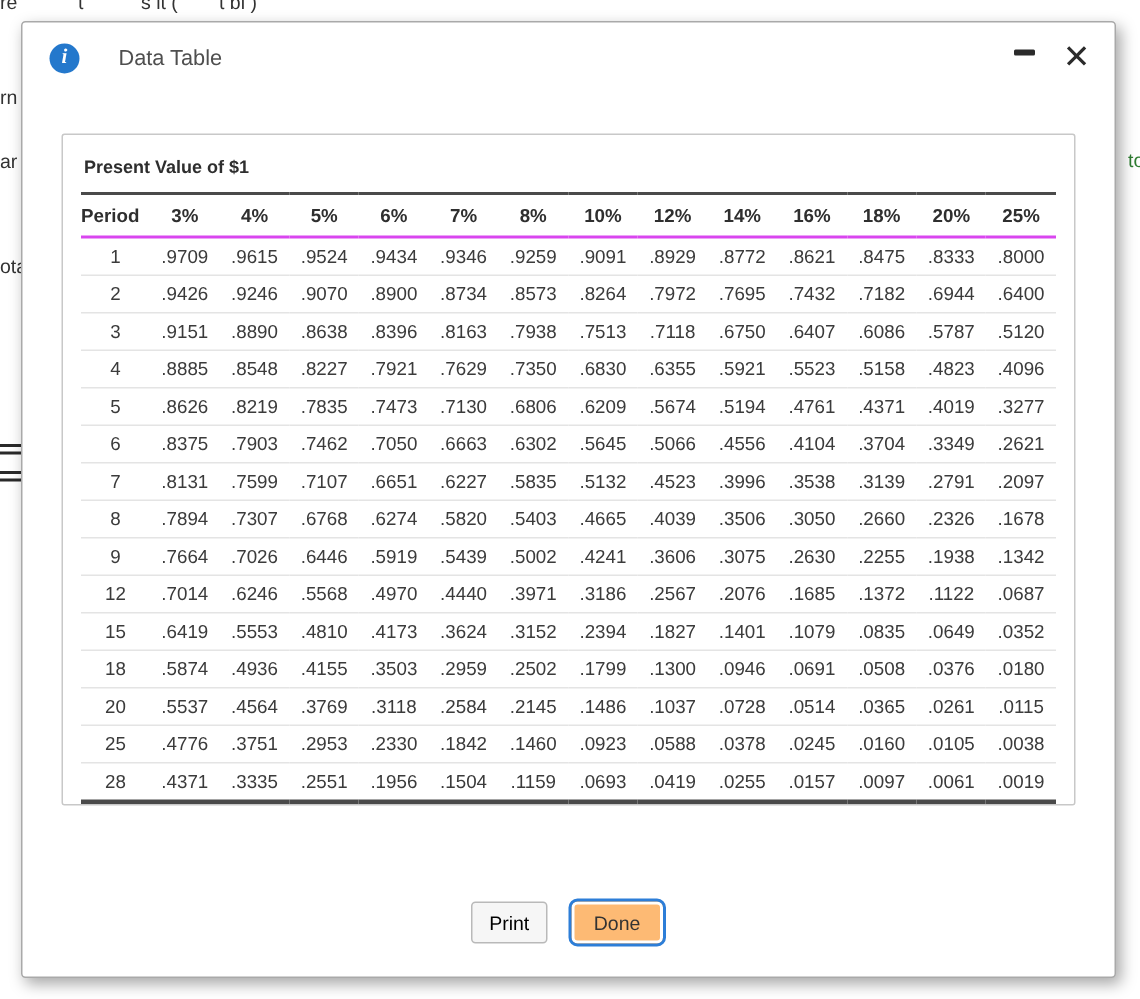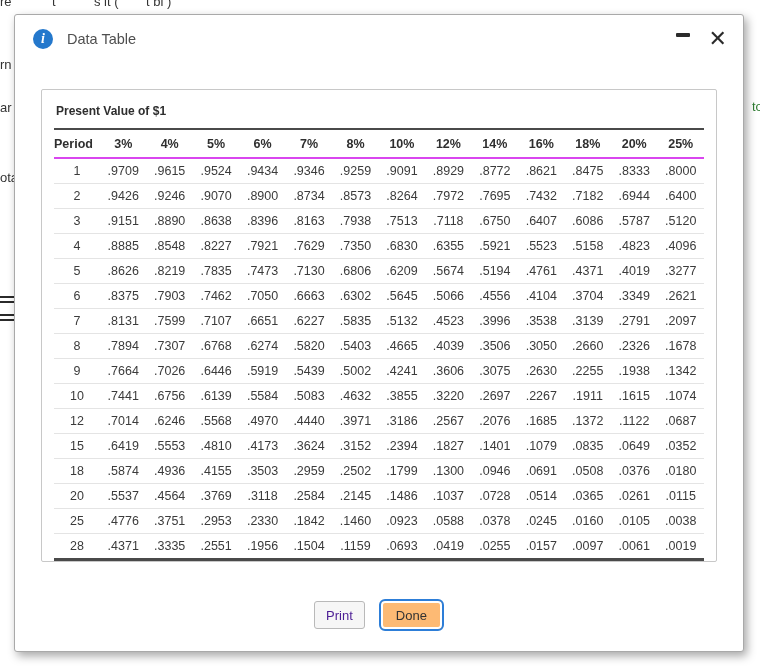--- a/index.html
+++ b/index.html
@@ -31,21 +31,21 @@
     display: flex; align-items: center;
     padding: 0 16px 0 18px;
   }
   .info-icon {
     width: 20px; height: 20px; border-radius: 50%;
     background: #2478cc; color: #fff;
     display: inline-flex; align-items: center; justify-content: center;
     font-family: "Liberation Serif", serif; font-style: italic; font-weight: bold;
     font-size: 14px; line-height: 1;
   }
-  .dialog-title { margin-left: 14px; font-size: 14.5px; color: #4f4f4f; }
+  .dialog-title { margin-left: 26px; font-size: 14.5px; color: #4f4f4f; }
   .window-controls { margin-left: auto; display: flex; align-items: center; gap: 18px; }
   .win-btn { background: none; border: none; padding: 0; cursor: pointer; }
   .min-btn { width: 16px; height: 18px; position: relative; }
   .min-bar { position: absolute; left: 1px; right: 1px; top: 3px; height: 4px; background: #2b2b2b; border-radius: 1px; }
   .close-btn { font-size: 22px; line-height: 1; color: #2b2b2b; font-family: "DejaVu Sans", sans-serif; }
 
   
   .modal-body { padding: 26px 26px 0 26px; flex: 1 1 auto; }
   .table-card {
     border: 1px solid #c8c8c8; border-radius: 2px;
@@ -72,21 +72,21 @@
 
   
   .modal-footer {
     flex: 0 0 auto;
     display: flex; justify-content: center; align-items: center;
     gap: 14px; padding: 16px 0 20px 0;
   }
   .print-btn {
     height: 28px; min-width: 48px; padding: 0 11px;
     background: #f6f6f6; border: 1px solid #b9b9b9; border-radius: 3px;
-    color: #4c1d95; font-size: 13px; cursor: pointer;
+    color: #000000; font-size: 13px; cursor: pointer;
     font-family: "Liberation Sans", sans-serif;
   }
   .done-btn {
     height: 32px; padding: 0 15px;
     background: #fdba74;
     border: 2px solid #2d7ed8; border-radius: 6px;
     box-shadow: inset 0 0 0 2px #ffffff;
     color: #333; font-size: 13px; cursor: pointer;
     font-family: "Liberation Sans", sans-serif;
   }
@@ -282,36 +282,20 @@
               <td class="col-rate">.5002</td>
               <td class="col-rate">.4241</td>
               <td class="col-rate">.3606</td>
               <td class="col-rate">.3075</td>
               <td class="col-rate">.2630</td>
               <td class="col-rate">.2255</td>
               <td class="col-rate">.1938</td>
               <td class="col-rate">.1342</td>
             </tr>
             <tr>
-              <td class="col-period">10</td>
-              <td class="col-rate">.7441</td>
-              <td class="col-rate">.6756</td>
-              <td class="col-rate">.6139</td>
-              <td class="col-rate">.5584</td>
-              <td class="col-rate">.5083</td>
-              <td class="col-rate">.4632</td>
-              <td class="col-rate">.3855</td>
-              <td class="col-rate">.3220</td>
-              <td class="col-rate">.2697</td>
-              <td class="col-rate">.2267</td>
-              <td class="col-rate">.1911</td>
-              <td class="col-rate">.1615</td>
-              <td class="col-rate">.1074</td>
-            </tr>
-            <tr>
               <td class="col-period">12</td>
               <td class="col-rate">.7014</td>
               <td class="col-rate">.6246</td>
               <td class="col-rate">.5568</td>
               <td class="col-rate">.4970</td>
               <td class="col-rate">.4440</td>
               <td class="col-rate">.3971</td>
               <td class="col-rate">.3186</td>
               <td class="col-rate">.2567</td>
               <td class="col-rate">.2076</td>

